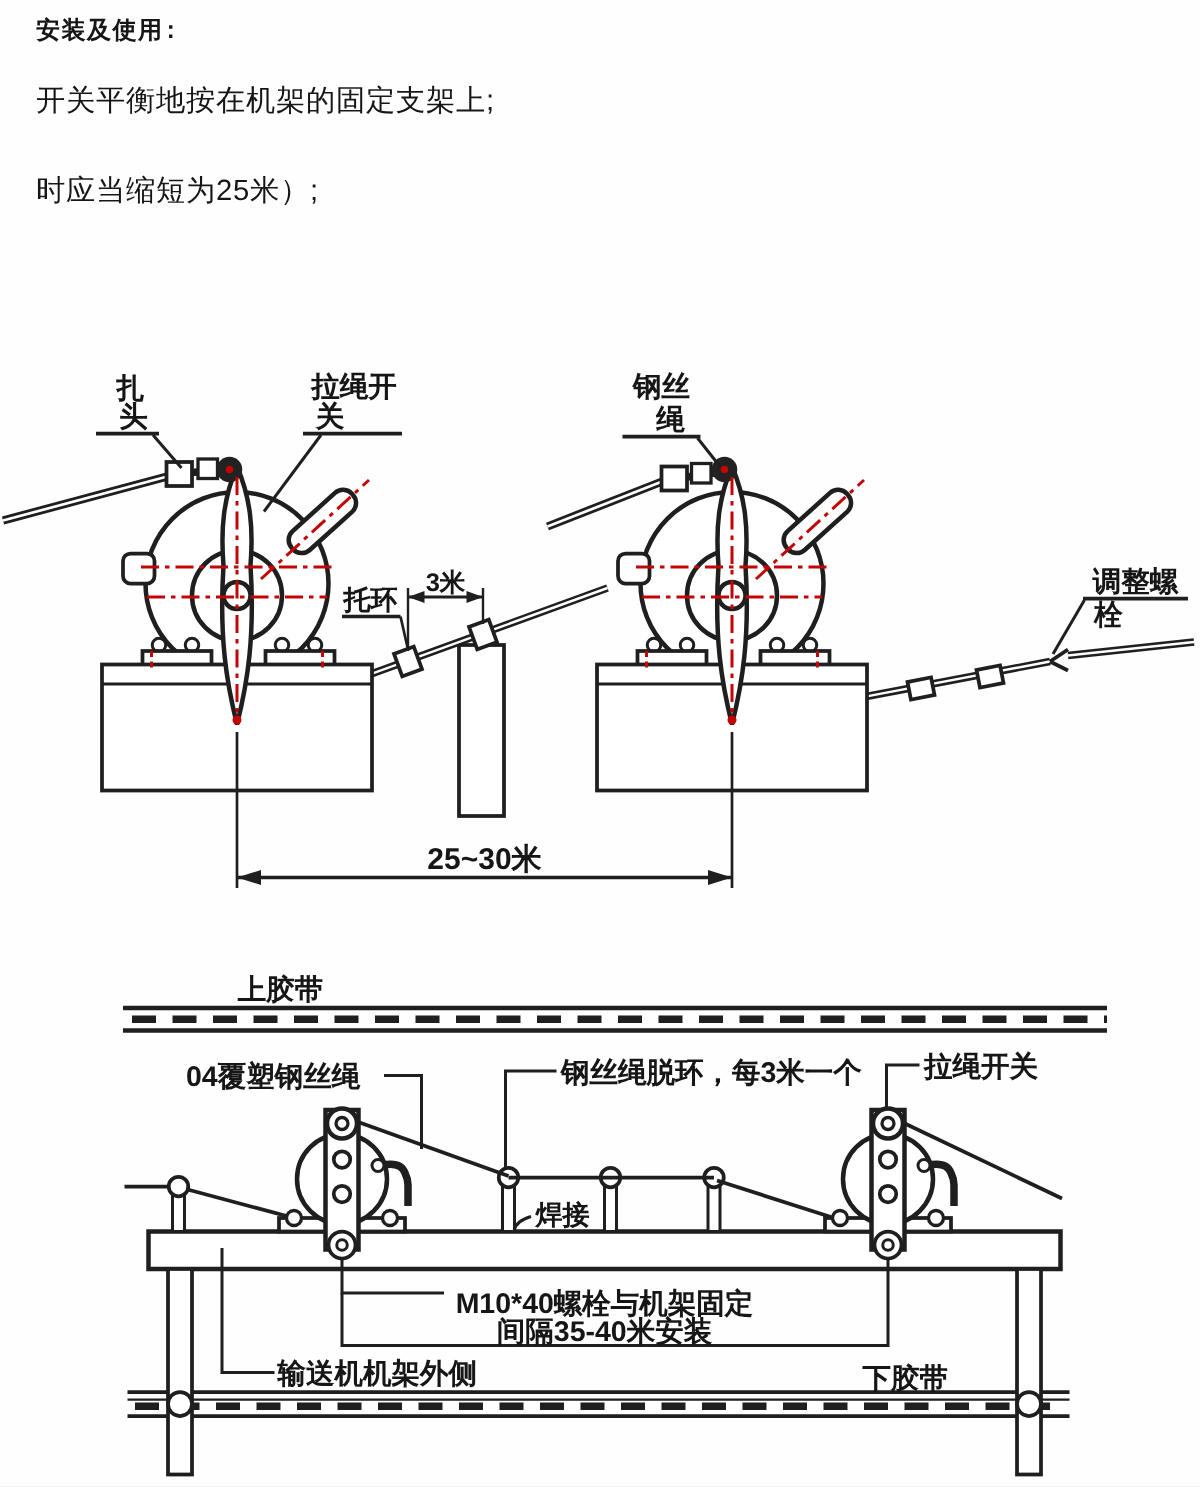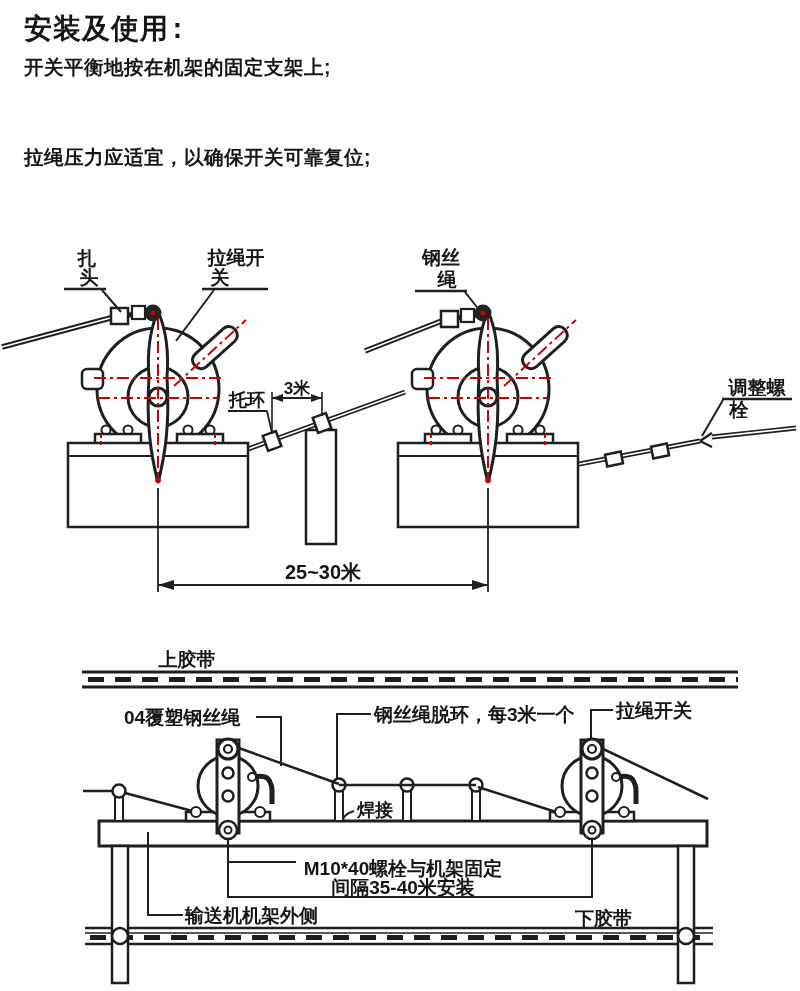--- a/index.html
+++ b/index.html
@@ -1,32 +1,32 @@
 <!DOCTYPE html>
 <html><head>
 <meta charset="utf-8">
 <style>
   html,body{margin:0;padding:0;background:#e8e8e8;}
   .page{position:relative;width:800px;height:991px;background:#fefefe;overflow:hidden;
         font-family:"Liberation Sans",sans-serif;color:#161616;}
-  .hdr-title{position:absolute;left:24px;top:10px;font-size:28px;font-weight:700;letter-spacing:1px;font-family:Liberation Mono, monospace;}
-  .hdr-lines{position:absolute;left:24px;top:52px;font-size:19.5px;font-weight:700;line-height:30px;
+  .hdr-title{position:absolute;left:24px;top:10px;font-size:16px;font-weight:700;letter-spacing:1px;font-family:Liberation Mono, monospace;}
+  .hdr-lines{position:absolute;left:24px;top:52px;font-size:19.5px;font-weight:400;line-height:30px;
              letter-spacing:0.5px;white-space:pre;}
   svg{position:absolute;left:0;display:block;}
   #d1{top:225px;}
   #d2{top:630px;}
   svg text{font-family:"Liberation Sans",sans-serif;font-weight:700;fill:#161616;}
 </style>
 </head>
 <body>
 
 <div class="page">
 
   <div class="hdr-title">安装及使用:</div>
-  <div class="hdr-lines"><span>开关平衡地按在机架的固定支架上;</span><br><br><br><span>拉绳压力应适宜，以确保开关可靠复位;</span><br>
+  <div class="hdr-lines"><span>开关平衡地按在机架的固定支架上;</span><br><br><span>时应当缩短为25米）;</span><br><br>
   </div>
 
   <svg id="d1" width="800" height="390" viewBox="0 225 800 390">
     <defs>
       <g id="sw1">
 
         <circle cx="158" cy="389" r="61" fill="#fff" stroke="#1f1f1f" stroke-width="3"></circle>
 
         <rect x="194" y="356" width="54" height="17" rx="8" fill="#fff" stroke="#1f1f1f" stroke-width="3" transform="rotate(-42 196 364)"></rect>
 

